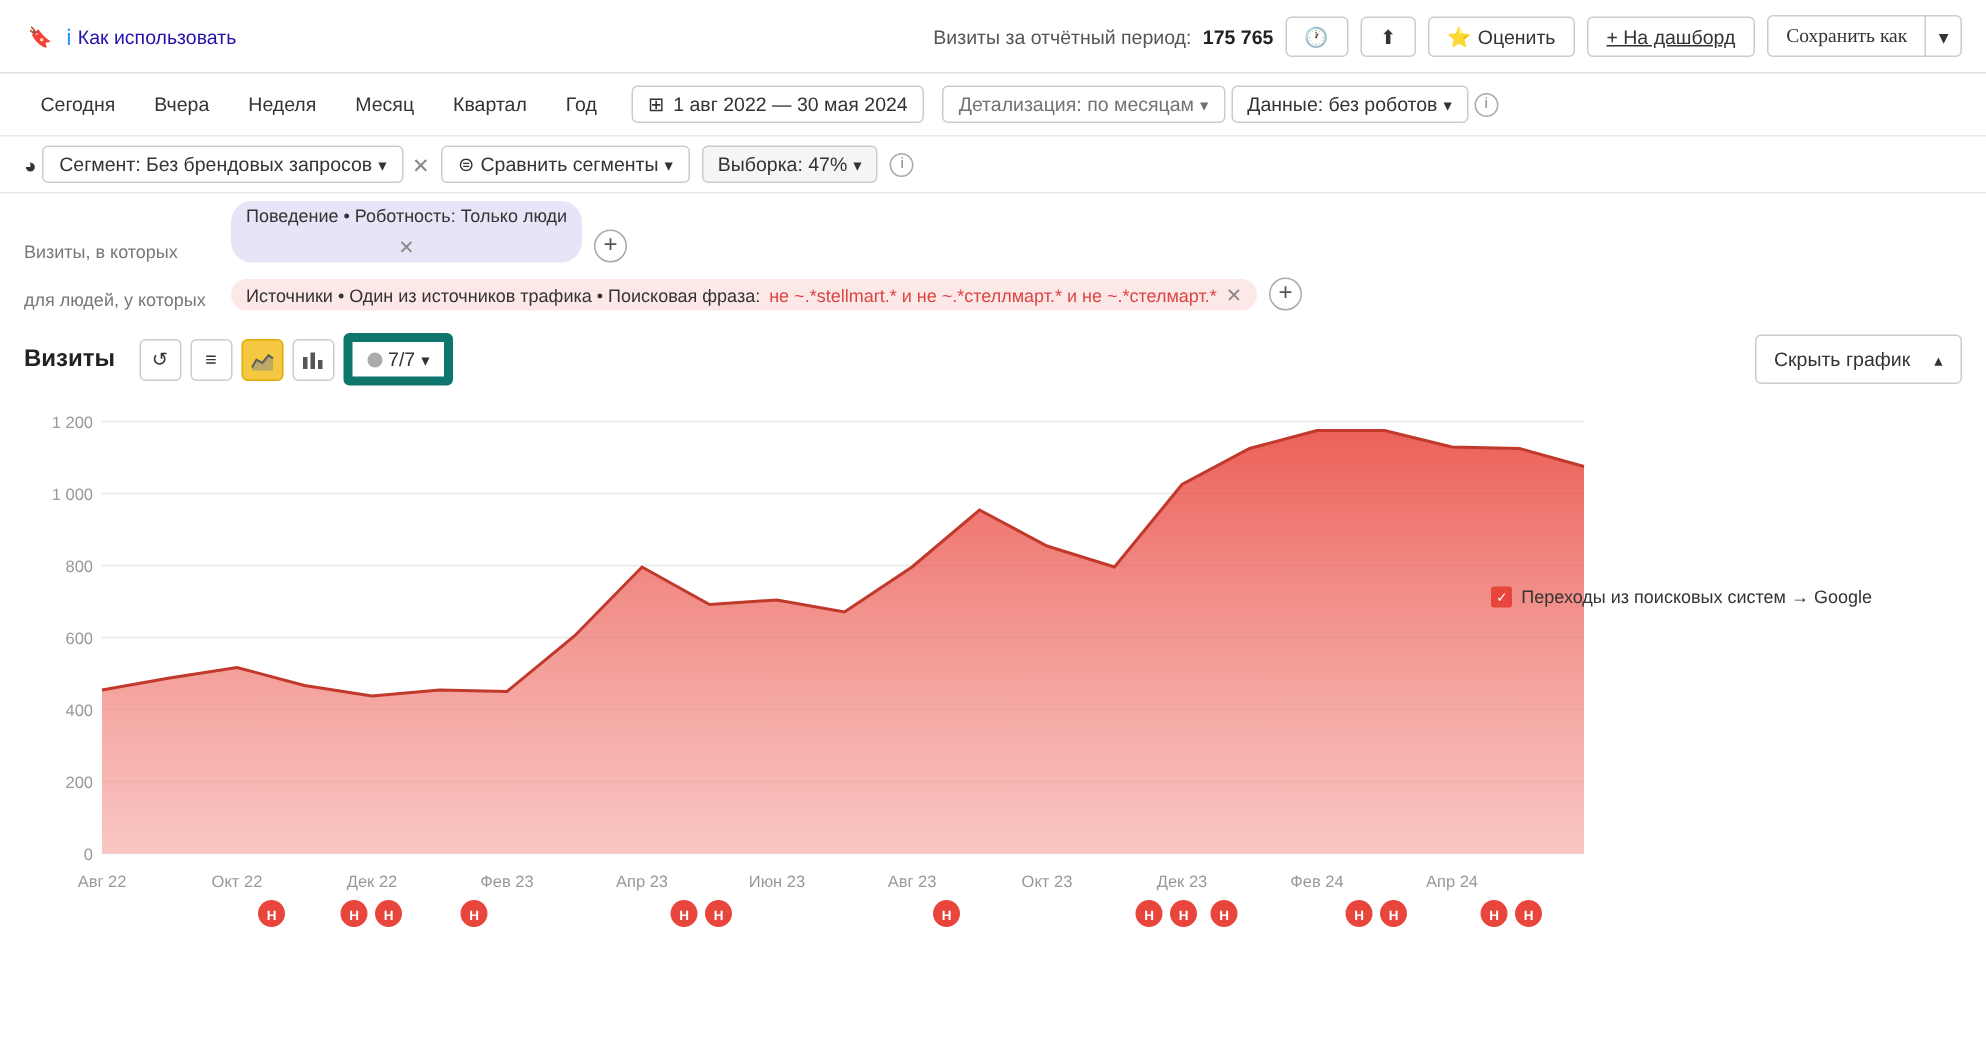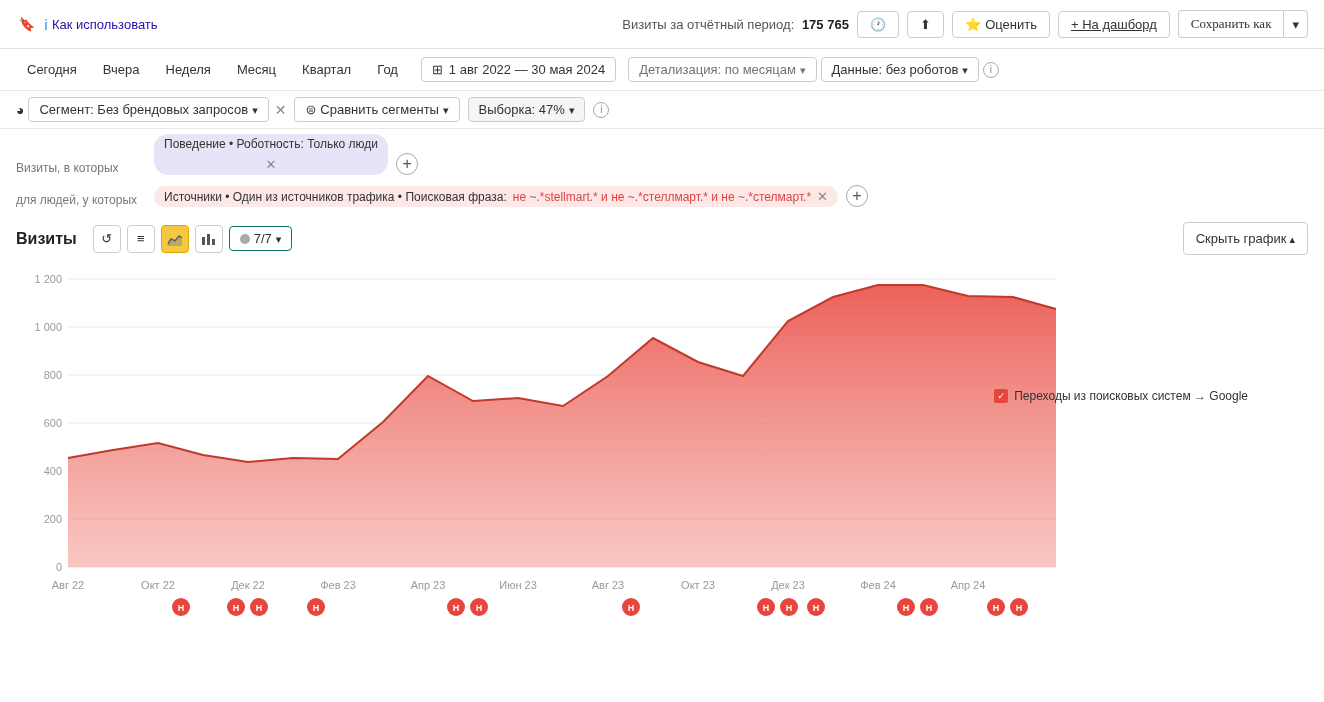--- a/index.html
+++ b/index.html
@@ -44,22 +44,22 @@
     .filter-close { color: #888; cursor: pointer; font-size: 13px; }
     .add-filter-btn { width: 22px; height: 22px; border-radius: 50%; border: 1px solid #aaa; background: #fff; display: flex; align-items: center; justify-content: center; cursor: pointer; font-size: 16px; color: #555; }
     .filter-text-red { color: #d44; }
 
     
     .chart-header { display: flex; align-items: center; padding: 10px 16px 4px; gap: 8px; }
     .chart-title { font-size: 16px; font-weight: bold; color: #222; }
     .chart-tools { display: flex; align-items: center; gap: 6px; margin-left: 8px; }
     .chart-tool-btn { width: 28px; height: 28px; border: 1px solid #ccc; border-radius: 4px; display: flex; align-items: center; justify-content: center; cursor: pointer; background: #fff; }
     .chart-tool-btn.active { background: #f5c842; border-color: #e0aa00; }
-    .metrics-btn { padding: 4px 10px; border-radius: 4px; border: 1px solid #0f766e; cursor: pointer; font-size: 13px; color: #333; background: #fff; display: flex; align-items: center; gap: 4px; }
-    .hide-chart-btn { margin-left: auto; padding: 8px 12px; border-radius: 4px; border: 1px solid #ccc; cursor: pointer; font-size: 13px; color: #333; background: #fff; display: flex; align-items: center; gap: 3px; }
+    .metrics-btn { padding: 4px 10px; border-radius: 4px; border: 6px solid #0f766e; cursor: pointer; font-size: 13px; color: #333; background: #fff; display: flex; align-items: center; gap: 4px; }
+    .hide-chart-btn { margin-left: auto; padding: 8px 12px; border-radius: 4px; border: 1px solid #ccc; cursor: pointer; font-size: 13px; color: #333; background: #fff; display: flex; align-items: center; gap: 16px; }
 
     .chevron-down::after { content: '▾'; font-size: 11px; }
     .chevron-up::after { content: '▴'; font-size: 11px; }
   </style>
 </head>
 <body>
 
 <div class="header">
   <div class="header-icons">
     <span class="icon-btn" title="Сохранить">🔖</span>

